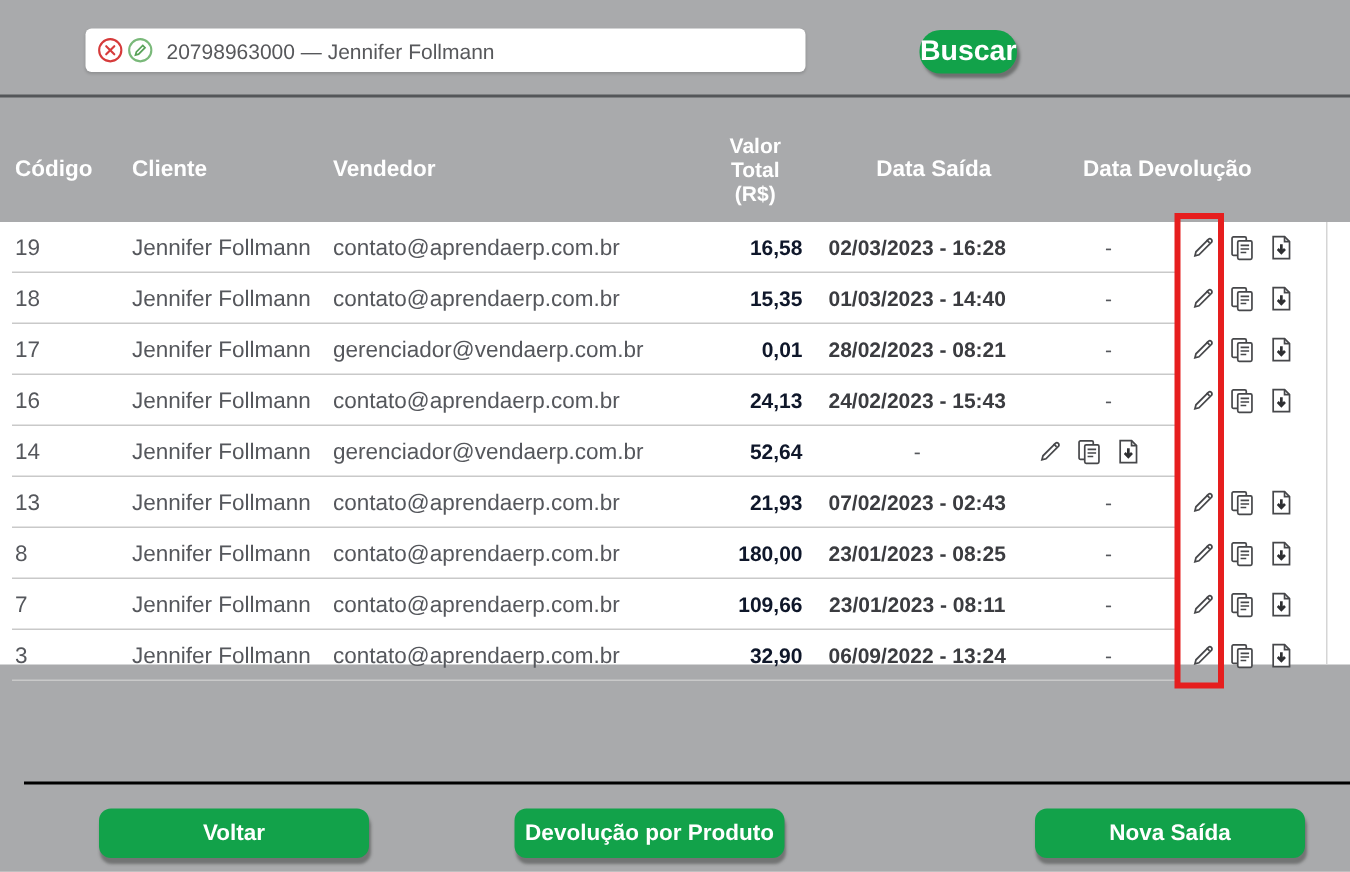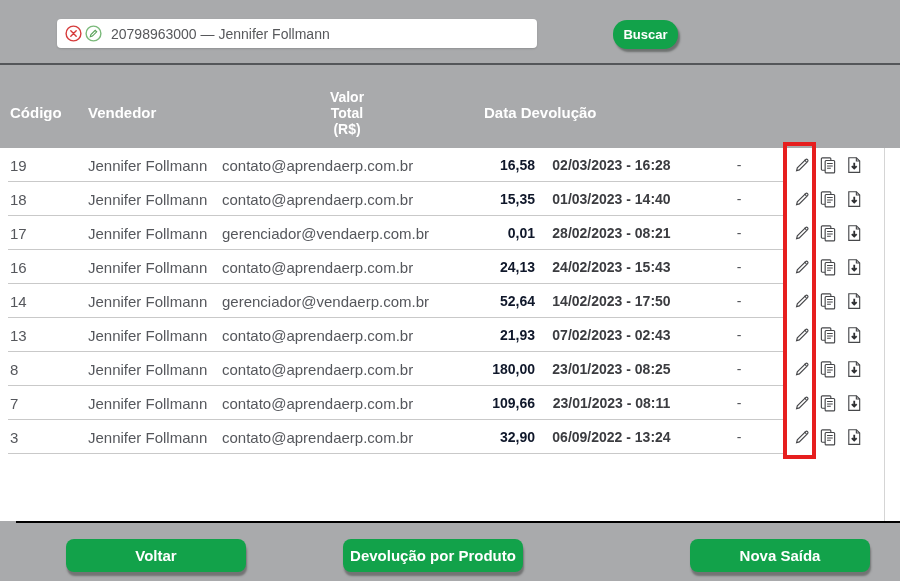--- a/index.html
+++ b/index.html
@@ -12,36 +12,36 @@
              background:#a9aaac; border-bottom:2px solid #545659; }
   .search-input-wrap { position:absolute; left:57px; top:19px; width:480px; height:29px;
              background:#ffffff; border-radius:4px; display:flex; align-items:center;
              padding:0 8px; box-shadow:0 1px 2px rgba(0,0,0,.15); cursor:text; }
   .search-input-wrap .ic { display:inline-flex; margin-right:3px; cursor:pointer; }
   .search-text { font-size:14px; color:#57585b; margin-left:6px; white-space:nowrap; }
 
   .btn { border:none; cursor:pointer; background:#12a24a; color:#fff; font-weight:bold;
          font-family:"Liberation Sans", sans-serif; }
   .btn-buscar { position:absolute; left:613px; top:20px; width:65px; height:29px;
-         border-radius:14px; font-size:13px; box-shadow:2px 3px 2px rgba(60,65,62,.55); }
+         border-radius:14px; font-size:19px; box-shadow:2px 3px 2px rgba(60,65,62,.55); }
 
   
   .grid-cols { display:grid; grid-template-columns:88px 134px 228px 85px 153px 102px auto; }
 
   .table-header { position:absolute; left:0; top:78px; width:900px; height:70px;
          background:#a9aaac; color:#fff; font-weight:bold; font-size:15px; align-items:center; }
   .table-header .hc { line-height:1.15; }
   .h-codigo { padding-left:10px; }
   .h-cliente { }
   .h-vendedor { }
   .h-valor { text-align:center; white-space:pre-line; padding-left:22px; font-size:14px; }
   .h-saida { text-align:center; padding-left:22px; }
   .h-devolucao { text-align:right; padding-left:34px; white-space:nowrap; }
 
-  .table-body { position:absolute; left:0; top:148px; width:900px; height:373px; background:#ffffff; }
+  .table-body { position:absolute; left:0; top:148px; width:900px; height:295px; background:#ffffff; }
   .table-body::after { content:""; position:absolute; left:884px; top:0; bottom:0;
          border-left:1px solid #d5d5d5; }
 
   .row { position:relative; height:34px; align-items:center; font-size:15px; color:#55575c; }
   .row::after { content:""; position:absolute; left:8px; right:115px; bottom:0;
          border-bottom:1px solid #c9c9c9; }
   .c-codigo { padding-left:10px; }
   .c-valor { text-align:right; font-size:14px; font-weight:bold; color:#0f172a; }
   .c-saida { text-align:center; font-size:14px; font-weight:bold; color:#3b3c40; }
   .c-devolucao { text-align:center; font-size:14px; color:#55575c; }
@@ -80,24 +80,26 @@
           <path d="M5.3 11.7l.6-2.1 4.3-4.3 1.5 1.5-4.3 4.3-2.1.6z" fill="none" stroke="#58a158" stroke-width="1.1"></path>
         </svg>
       </span>
       <span class="search-text">20798963000 — Jennifer Follmann</span>
     </div>
     <button class="btn btn-buscar">Buscar</button>
   </div>
 
   <div class="table-header grid-cols">
     <div class="hc h-codigo">Código</div>
+    <div class="hc h-cliente">Cliente</div>
     <div class="hc h-vendedor">Vendedor</div>
     <div class="hc h-valor">Valor
 Total
 (R$)</div>
+    <div class="hc h-saida">Data Saída</div>
     <div class="hc h-devolucao">Data Devolução</div>
     <div class="hc"></div>
   </div>
 
   <div class="table-body">
   <div class="row grid-cols">
     <div class="cell c-codigo">19</div>
     <div class="cell c-cliente">Jennifer Follmann</div>
     <div class="cell c-vendedor">contato@aprendaerp.com.br</div>
     <div class="cell c-valor">16,58</div>
@@ -218,21 +220,20 @@
         </svg>
       </span>
     </div>
   </div>
 
   <div class="row grid-cols">
     <div class="cell c-codigo">14</div>
     <div class="cell c-cliente">Jennifer Follmann</div>
     <div class="cell c-vendedor">gerenciador@vendaerp.com.br</div>
     <div class="cell c-valor">52,64</div>
-    <div class="cell c-saida">14/02/2023 - 17:50</div>
     <div class="cell c-devolucao">-</div>
     <div class="cell c-actions">
       <span class="icon-btn">
         <svg width="18" height="18" viewBox="0 0 20 20">
           <path d="M4 16.2l.8-3 9.2-9.2c.6-.6 1.6-.6 2.2 0 .6.6.6 1.6 0 2.2l-9.2 9.2-3 .8z" fill="none" stroke="#46474a" stroke-width="1.3"></path>
           <path d="M12.7 4.3l2.2 2.2" fill="none" stroke="#46474a" stroke-width="1.3"></path>
         </svg>
       </span>
       <span class="icon-btn">
         <svg width="18" height="18" viewBox="0 0 19 19">

